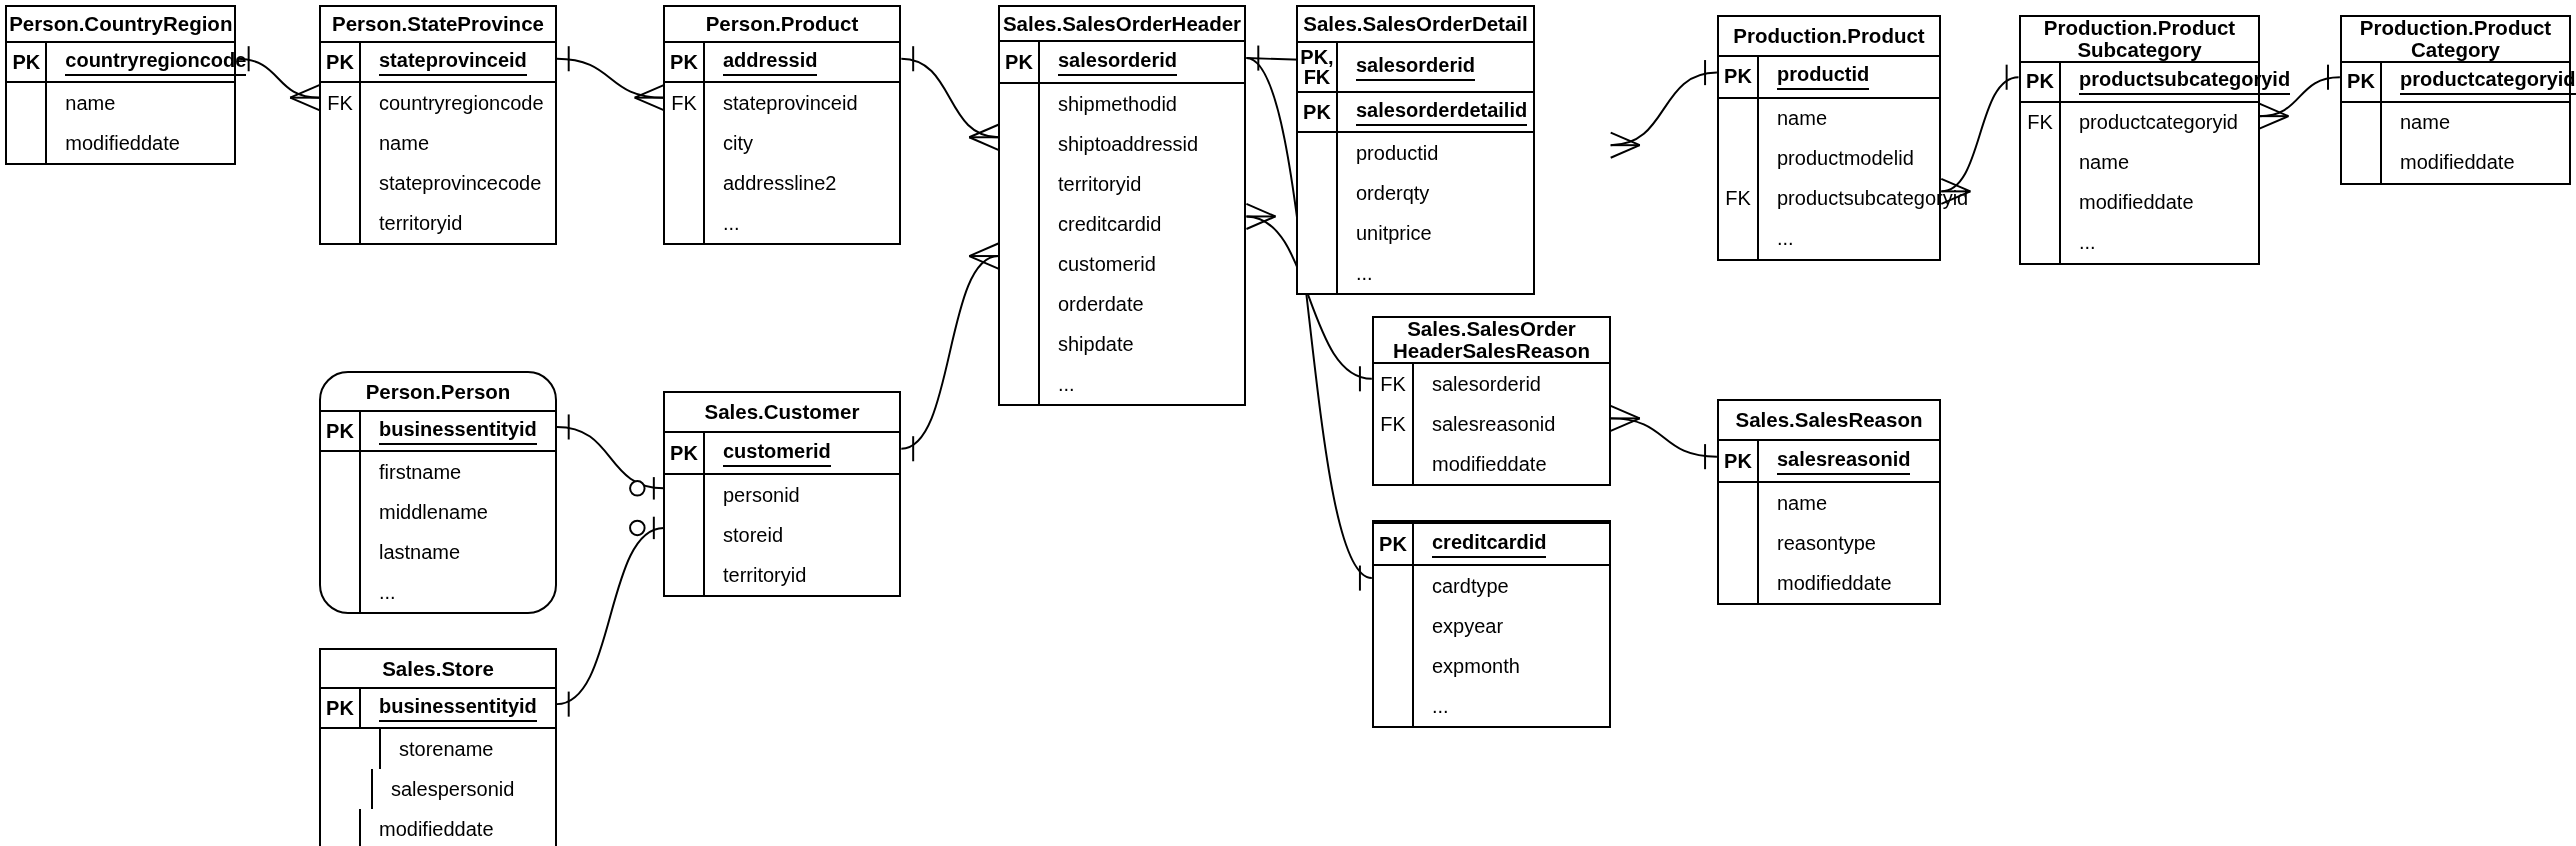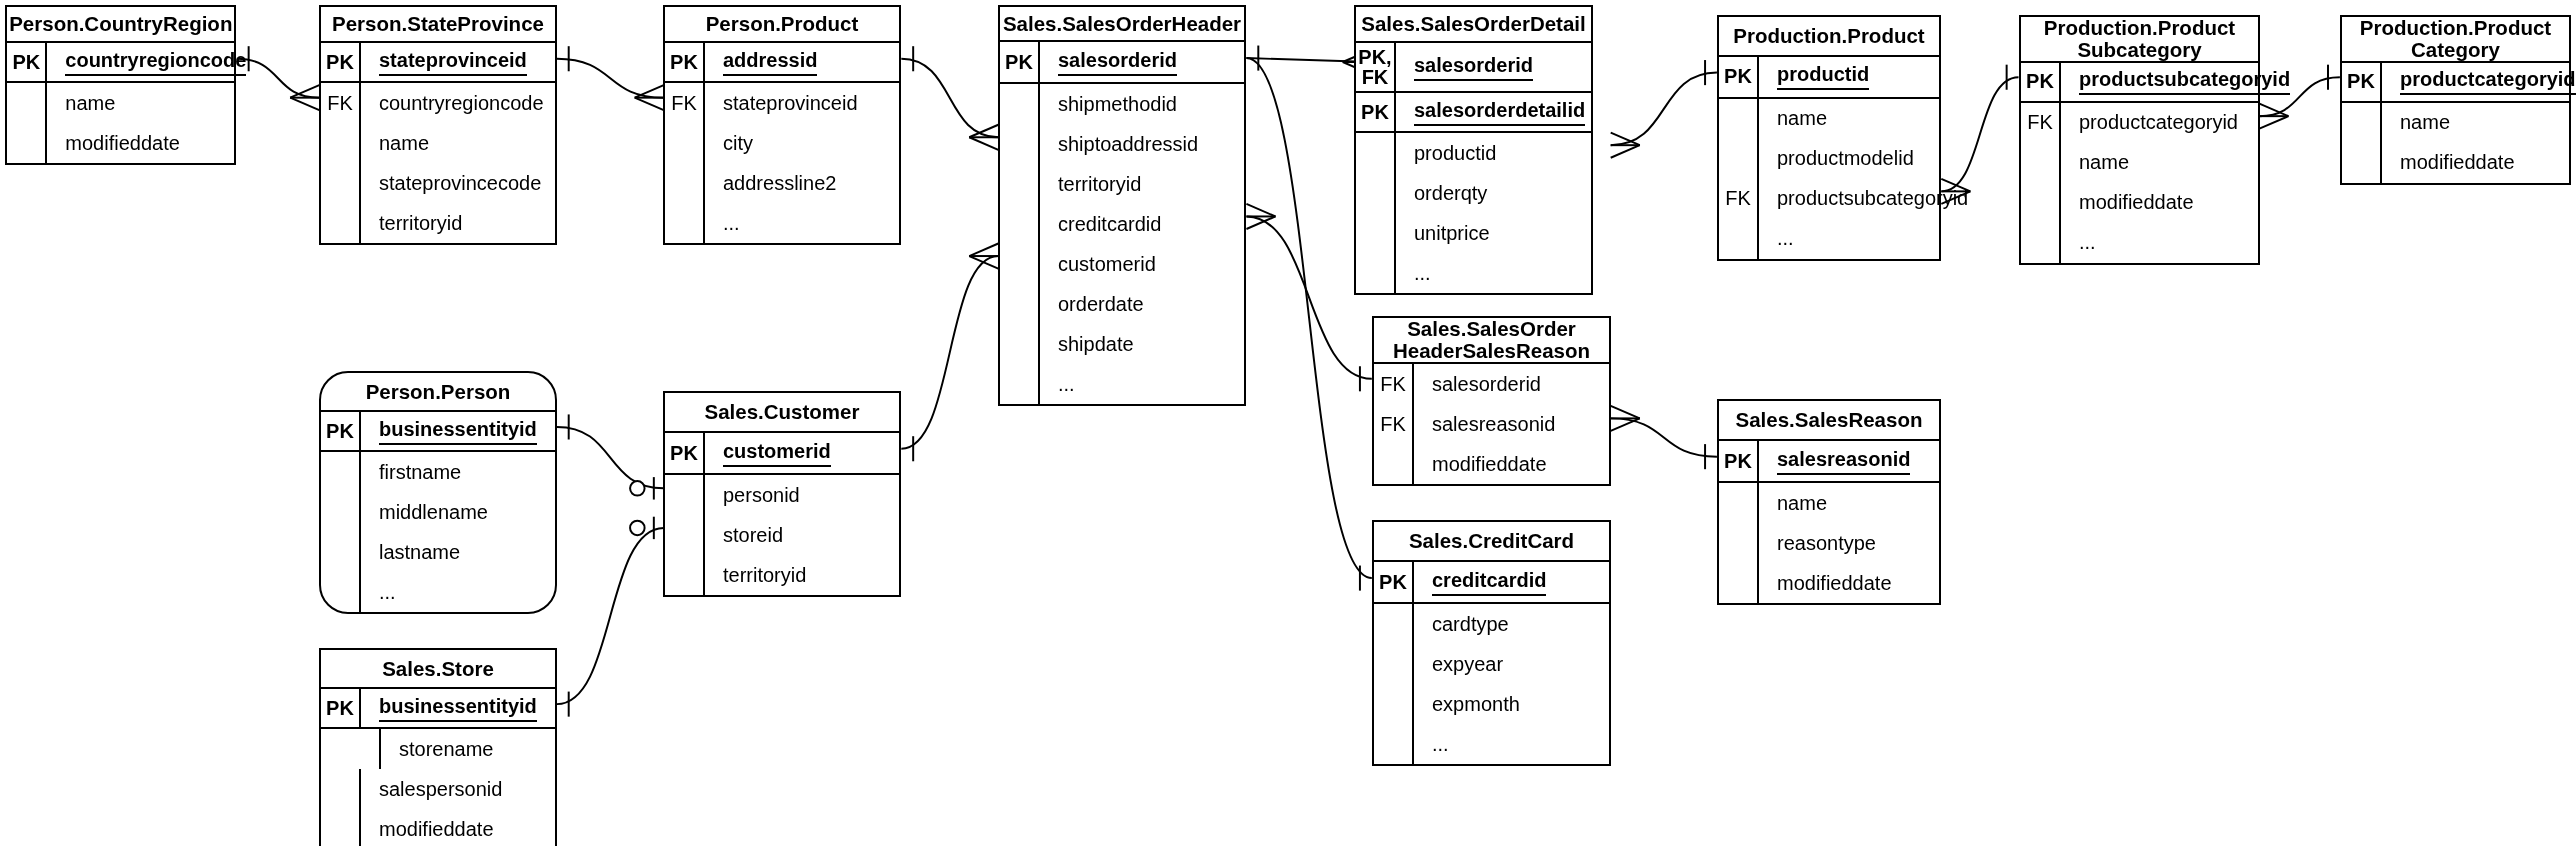--- a/index.html
+++ b/index.html
@@ -317,21 +317,21 @@
           </div>
         </div>
         <div class="t-row" style="height: 40px;">
           <div class="t-key"></div>
           <div class="t-field">
             <span>...</span>
           </div>
         </div>
       </div>
     </div>
-    <div class="erd-table" style="left: 1354px; top: 5.3px; width: 239px;">
+    <div class="erd-table" style="left: 1296px; top: 5.3px; width: 239px;">
       <div class="t-title" style="height: 34px;">Sales.SalesOrderDetail</div>
       <div class="t-section">
         <div class="t-row" style="height: 48px; justify-content: center;">
           <div class="t-key bold">PK,
 FK</div>
           <div class="t-field">
             <span class="pk-field">salesorderid</span>
           </div>
         </div>
       </div>
@@ -549,21 +549,21 @@
           </div>
         </div>
       </div>
       <div class="t-section">
         <div class="t-row" style="height: 40px; padding-left: 20px;">
           <div class="t-key"></div>
           <div class="t-field">
             <span>storename</span>
           </div>
         </div>
-        <div class="t-row" style="height: 40px;">
+        <div class="t-row" style="height: 40px; padding-left: 12px;">
           <div class="t-key"></div>
           <div class="t-field">
             <span>salespersonid</span>
           </div>
         </div>
         <div class="t-row" style="height: 40px;">
           <div class="t-key"></div>
           <div class="t-field">
             <span>modifieddate</span>
           </div>
@@ -619,21 +619,20 @@
         </div>
         <div class="t-row" style="height: 40px;">
           <div class="t-key"></div>
           <div class="t-field">
             <span>modifieddate</span>
           </div>
         </div>
       </div>
     </div>
     <div class="erd-table" style="left: 1372px; top: 520px; width: 239px;">
-      <div class="t-title" style="height: 38px;">Sales.CreditCard</div>
       <div class="t-section">
         <div class="t-row" style="height: 40px;">
           <div class="t-key bold">PK</div>
           <div class="t-field">
             <span class="pk-field">creditcardid</span>
           </div>
         </div>
       </div>
       <div class="t-section">
         <div class="t-row" style="height: 40px;">

